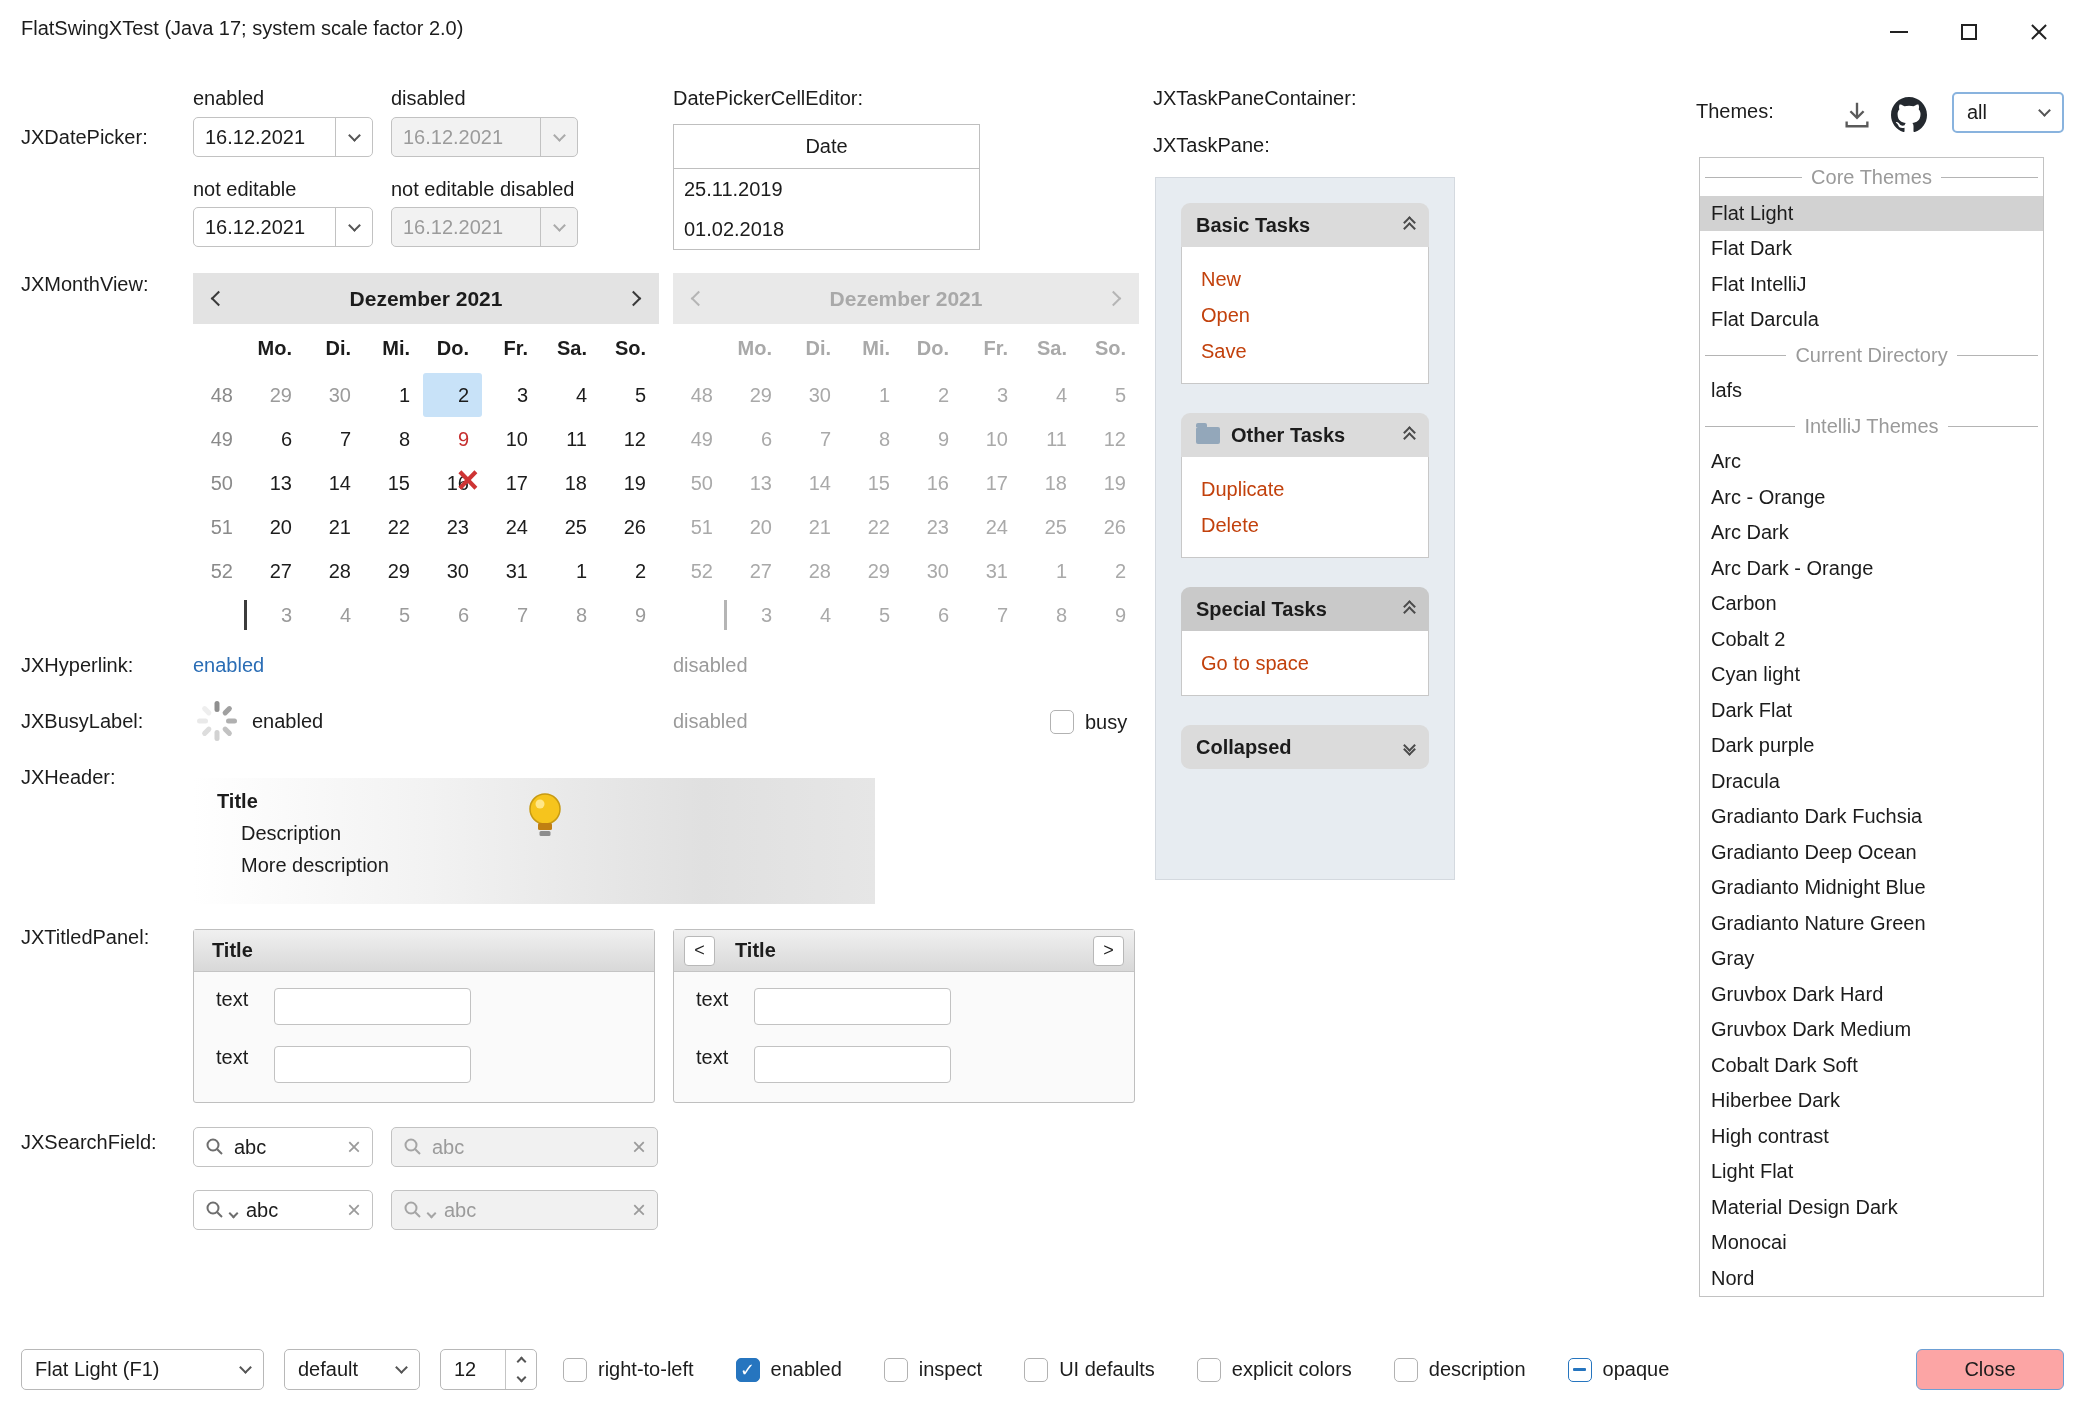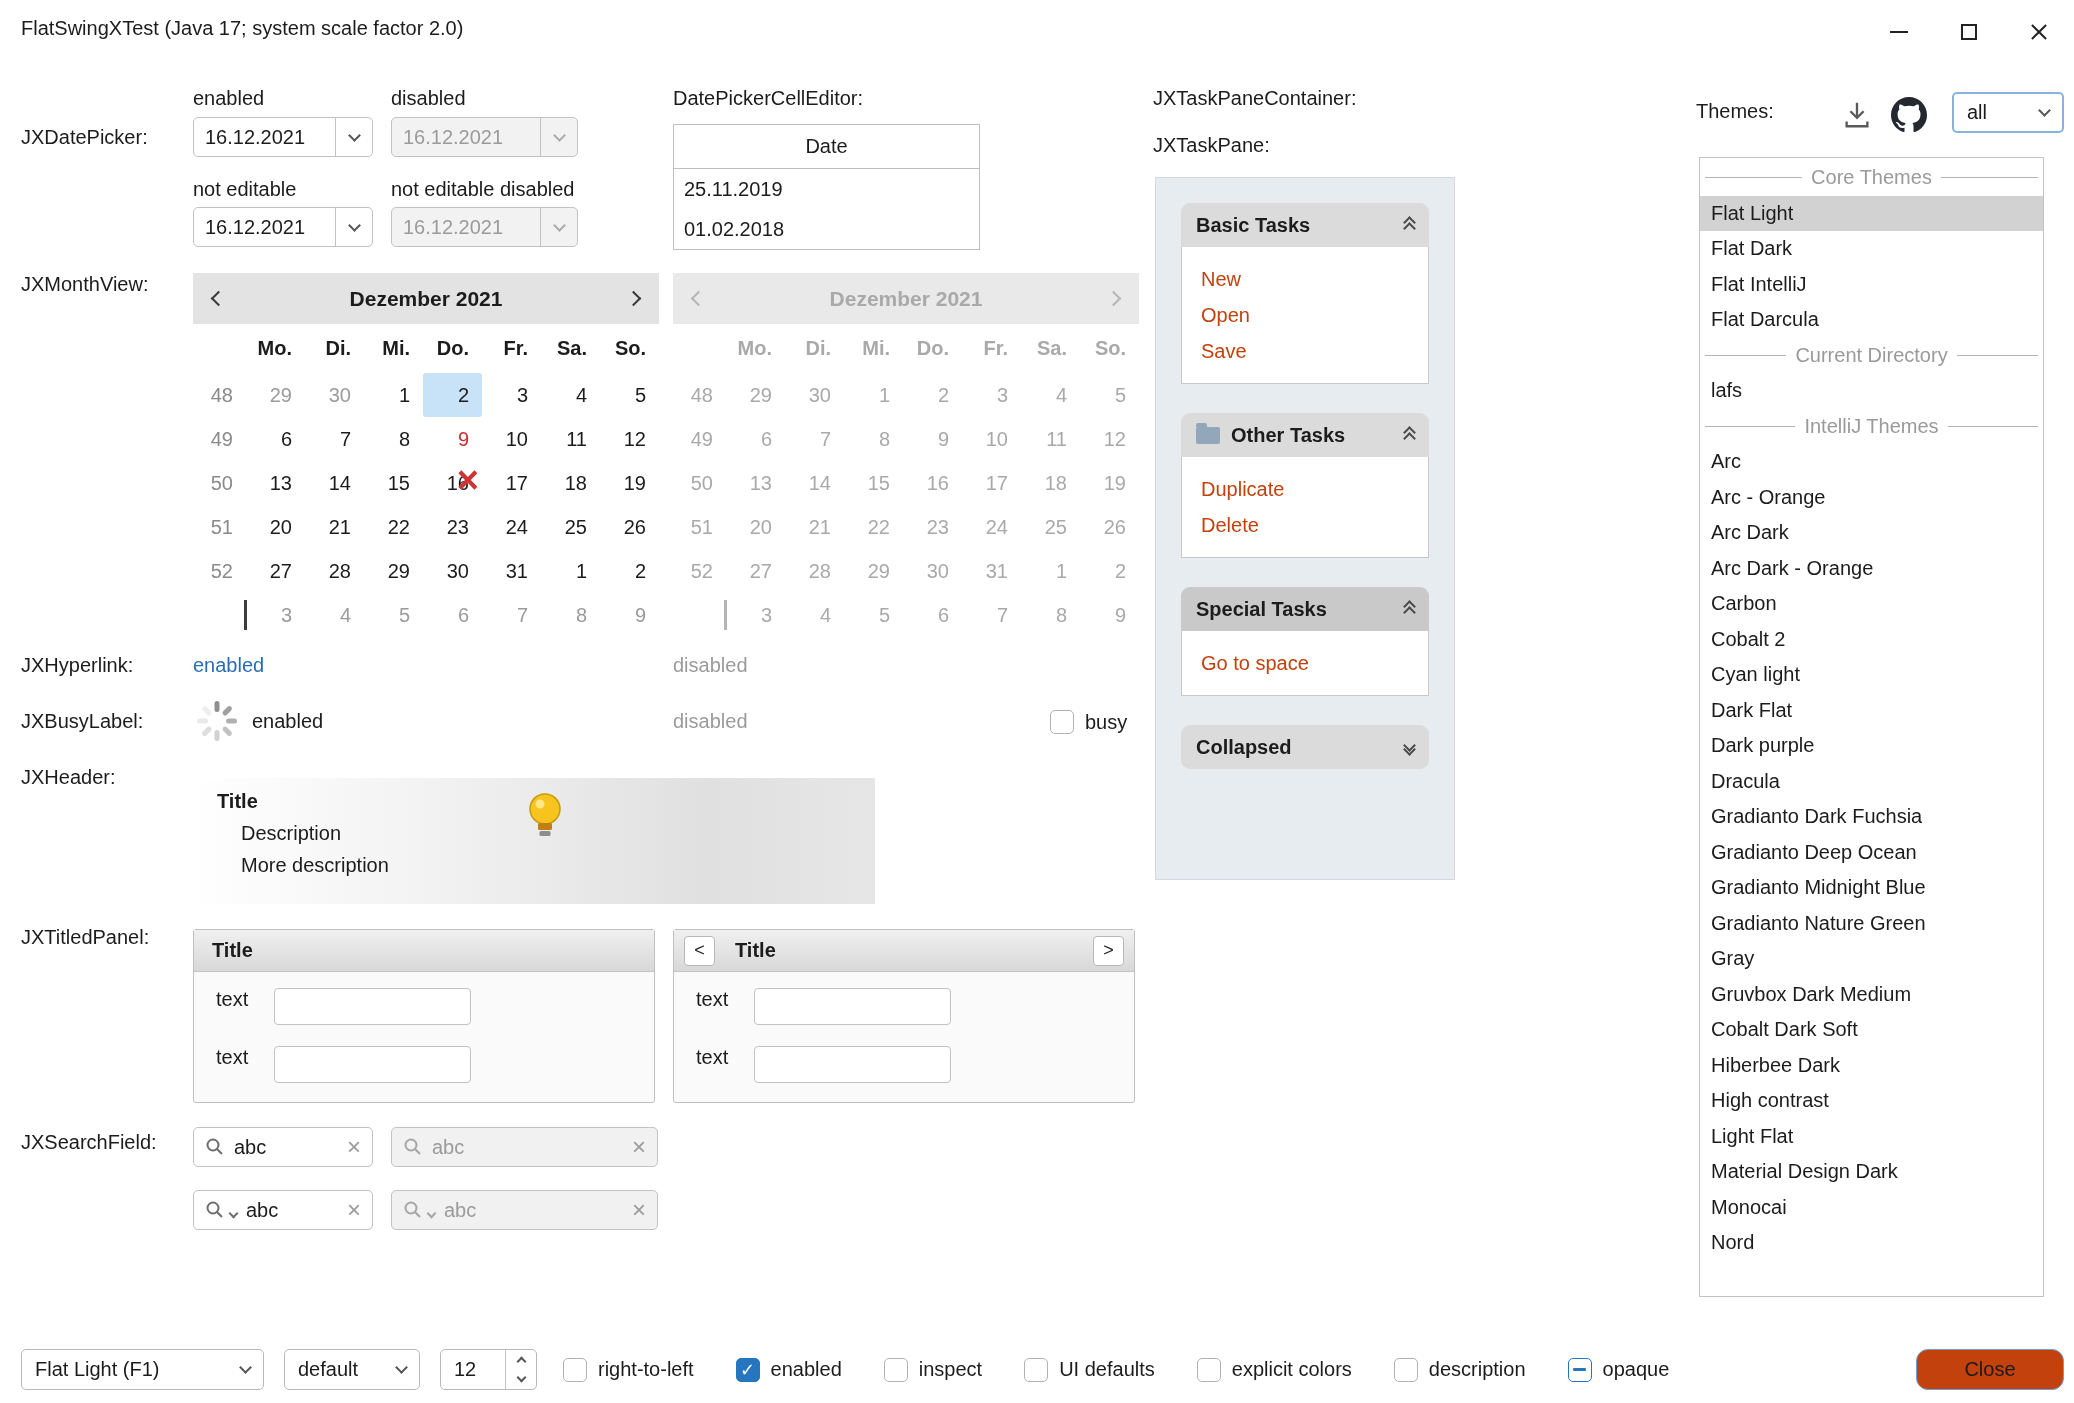--- a/index.html
+++ b/index.html
@@ -153,21 +153,21 @@
   .spinner-ctl { position:absolute; left:440px; top:1349px; width:97px; height:41px; border:1px solid #b8b8b8;
                  border-radius:5px; background:#fff; display:flex; overflow:hidden; }
   .spinner-val { flex:1; display:flex; align-items:center; padding-left:13px; }
   .spinner-btns { width:31px; border-left:1px solid #c4c4c4; display:flex; flex-direction:column; }
   .spinner-btns > div { flex:1; display:flex; align-items:center; justify-content:center; }
   .sm-chev { width:7px; height:7px; border-right:2px solid #555; border-bottom:2px solid #555; display:block; }
   .sm-chev.up { transform:rotate(225deg); margin-top:4px; }
   .sm-chev.dn { transform:rotate(45deg); margin-top:-3px; }
   .checkbox-row { position:absolute; left:563px; top:1349px; height:41px; display:flex; gap:42px; align-items:center; }
   .close-btn { position:absolute; left:1916px; top:1349px; width:148px; height:41px; border:1.5px solid #6d9fd4;
-               border-radius:12px; background:#c2410c; display:flex; align-items:center; justify-content:center; }
+               border-radius:6px; background:#fca5a5; display:flex; align-items:center; justify-content:center; }
 </style>
 </head>
 <body>
 
 <div class="titlebar">
   <span class="titlebar-title">FlatSwingXTest (Java 17;  system scale factor 2.0)</span>
   <div class="win-controls">
     <div class="win-btn">
         <span class="ic-min"></span>
       </div>
@@ -586,20 +586,21 @@
     <div class="theme-item">Cobalt 2</div>
     <div class="theme-item">Cyan light</div>
     <div class="theme-item">Dark Flat</div>
     <div class="theme-item">Dark purple</div>
     <div class="theme-item">Dracula</div>
     <div class="theme-item">Gradianto Dark Fuchsia</div>
     <div class="theme-item">Gradianto Deep Ocean</div>
     <div class="theme-item">Gradianto Midnight Blue</div>
     <div class="theme-item">Gradianto Nature Green</div>
     <div class="theme-item">Gray</div>
+    <div class="theme-item">Gruvbox Dark Hard</div>
     <div class="theme-item">Gruvbox Dark Medium</div>
     <div class="theme-item">Cobalt Dark Soft</div>
     <div class="theme-item">Hiberbee Dark</div>
     <div class="theme-item">High contrast</div>
     <div class="theme-item">Light Flat</div>
     <div class="theme-item">Material Design Dark</div>
     <div class="theme-item">Monocai</div>
     <div class="theme-item">Nord</div>
   </div>
 

